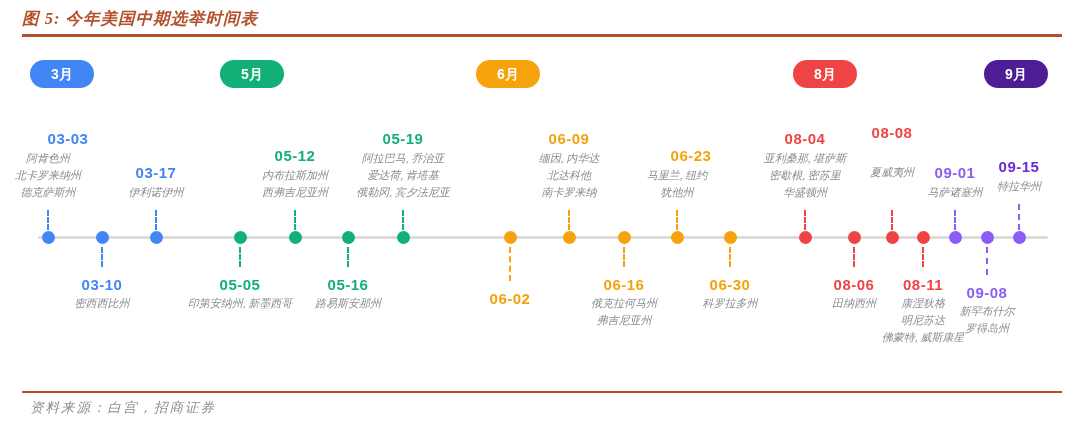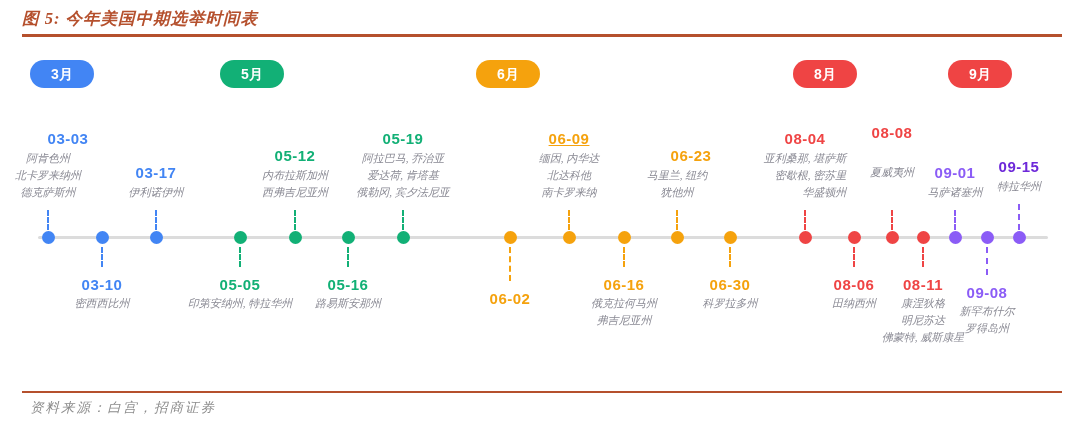--- a/index.html
+++ b/index.html
@@ -73,21 +73,21 @@
   </div>
       <div class="pill" style="left: 220px; background: rgb(18, 176, 118);">
     <span>5月</span>
   </div>
       <div class="pill" style="left: 476px; background: rgb(245, 162, 13);">
     <span>6月</span>
   </div>
       <div class="pill" style="left: 793px; background: rgb(239, 68, 68);">
     <span>8月</span>
   </div>
-      <div class="pill" style="left: 948px; background: #ef4444;">
+      <div class="pill" style="left: 984px; background: #4c1d95;">
     <span>9月</span>
   </div>
     </div>
 
   <div class="axis"></div>
 
   <div>
       <div class="event above" style="left: -37px;">
     <div class="date" style="color: rgb(66, 133, 244); padding-left: 40px;">03-03</div>
     <div class="states">
@@ -110,21 +110,21 @@
     <div class="date" style="color: rgb(66, 133, 244);">03-17</div>
     <div class="states">
           <div class="state-line">伊利诺伊州</div>
         </div>
     <div class="dash" style="border-color: rgb(66, 133, 244); height: 20px;"></div>
   </div>
       <div class="dot" style="left: 149.5px; background: rgb(66, 133, 244);"></div>
       <div class="event below" style="left: 155px;">
     <div class="date" style="color: rgb(18, 176, 118);">05-05</div>
     <div class="states">
-          <div class="state-line">印第安纳州, 特拉华州</div>
+          <div class="state-line">印第安纳州, 新墨西哥</div>
         </div>
     <div class="dash" style="border-color: rgb(18, 176, 118); height: 20px;"></div>
   </div>
       <div class="dot" style="left: 233.5px; background: rgb(18, 176, 118);"></div>
       <div class="event above" style="left: 210px;">
     <div class="date" style="color: rgb(18, 176, 118);">05-12</div>
     <div class="states">
           <div class="state-line">内布拉斯加州</div>
           <div class="state-line">西弗吉尼亚州</div>
         </div>
@@ -148,21 +148,21 @@
         </div>
     <div class="dash" style="border-color: rgb(18, 176, 118); height: 20px;"></div>
   </div>
       <div class="dot" style="left: 396.5px; background: rgb(18, 176, 118);"></div>
       <div class="event below" style="left: 425px;">
     <div class="date" style="color: rgb(245, 162, 13);">06-02</div>
     <div class="dash" style="border-color: rgb(245, 162, 13); height: 34px;"></div>
   </div>
       <div class="dot" style="left: 503.5px; background: rgb(245, 162, 13);"></div>
       <div class="event above" style="left: 484px;">
-    <div class="date" style="color: rgb(245, 162, 13); text-decoration: underline;">06-09</div>
+    <div class="date" style="color: rgb(245, 162, 13);">06-09</div>
     <div class="states">
           <div class="state-line">缅因, 内华达</div>
           <div class="state-line">北达科他</div>
           <div class="state-line">南卡罗来纳</div>
         </div>
     <div class="dash" style="border-color: rgb(245, 162, 13); height: 20px;"></div>
   </div>
       <div class="dot" style="left: 562.5px; background: rgb(245, 162, 13);"></div>
       <div class="event below" style="left: 539px;">
     <div class="date" style="color: rgb(245, 162, 13);">06-16</div>
@@ -183,21 +183,21 @@
   </div>
       <div class="dot" style="left: 670.5px; background: rgb(245, 162, 13);"></div>
       <div class="event below" style="left: 645px;">
     <div class="date" style="color: rgb(245, 162, 13);">06-30</div>
     <div class="states">
           <div class="state-line">科罗拉多州</div>
         </div>
     <div class="dash" style="border-color: rgb(245, 162, 13); height: 20px;"></div>
   </div>
       <div class="dot" style="left: 723.5px; background: rgb(245, 162, 13);"></div>
-      <div class="event above" style="left: 720px; text-align: right;">
+      <div class="event above" style="left: 720px;">
     <div class="date" style="color: rgb(239, 68, 68);">08-04</div>
     <div class="states">
           <div class="state-line">亚利桑那, 堪萨斯</div>
           <div class="state-line">密歇根, 密苏里</div>
           <div class="state-line">华盛顿州</div>
         </div>
     <div class="dash" style="border-color: rgb(239, 68, 68); height: 20px;"></div>
   </div>
       <div class="dot" style="left: 798.5px; background: rgb(239, 68, 68);"></div>
       <div class="event below" style="left: 769px;">

